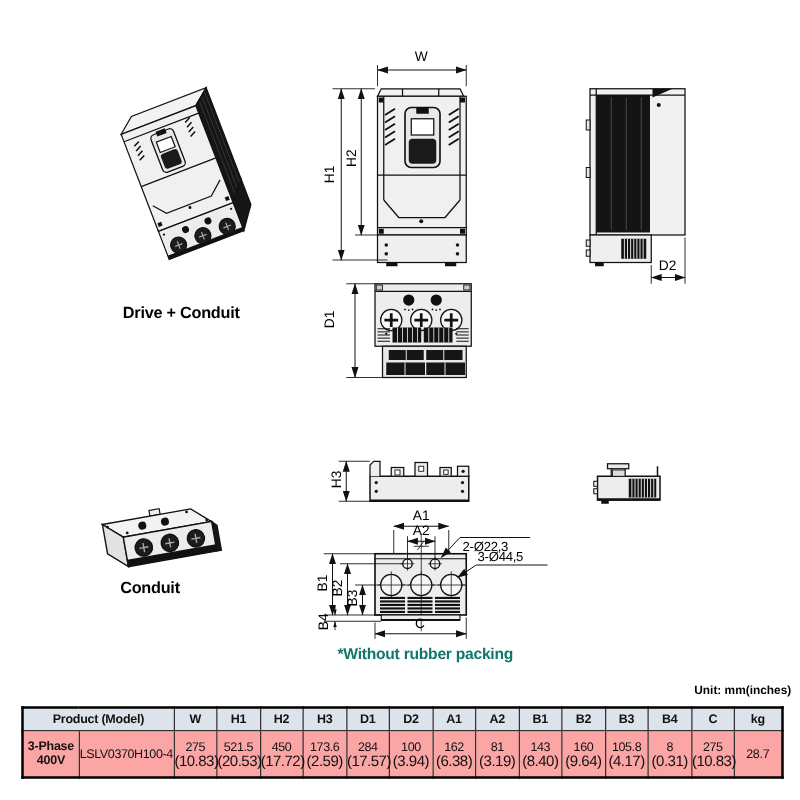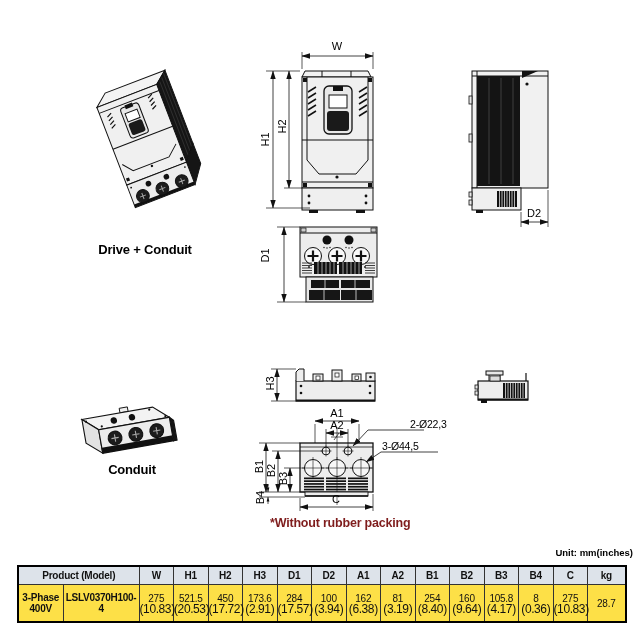--- a/index.html
+++ b/index.html
@@ -4,29 +4,29 @@
 <style>
   html,body{margin:0;padding:0;background:#fff;}
   .sheet{position:relative;width:640px;height:640px;background:#ffffff;overflow:hidden;
          font-family:"Liberation Sans",sans-serif;color:#111;}
   svg.lines{position:absolute;left:0;top:0;}
   .plbl{position:absolute;font-size:11px;line-height:11px;width:24px;text-align:center;white-space:nowrap;color:#000;}
   .rlbl{position:absolute;width:22px;height:11px;display:flex;align-items:center;justify-content:center;
         transform:rotate(-90deg);font-size:11px;line-height:11px;color:#000;}
   .co{position:absolute;font-size:10.5px;line-height:10px;letter-spacing:-0.2px;color:#000;white-space:nowrap;}
   .caption{position:absolute;font-size:13px;font-weight:bold;letter-spacing:-0.2px;text-align:center;color:#000;}
-  .note{position:absolute;font-size:12.5px;font-weight:600;letter-spacing:-0.2px;color:#7f1d1d;}
+  .note{position:absolute;font-size:12.5px;font-weight:600;letter-spacing:-0.2px;color:#0f766e;}
   .unit{position:absolute;left:493px;top:547px;width:140px;text-align:right;font-size:9.5px;color:#000;font-weight:bold;}
   table.dim-table{position:absolute;left:17px;top:565px;width:607px;border-collapse:collapse;
         table-layout:fixed;border:2px solid #000;}
   .dim-table th,.dim-table td{border:1px solid #333;padding:0;text-align:center;vertical-align:middle;}
   .dim-table thead th{background:#dde3ea;font-size:10px;font-weight:bold;height:17px;letter-spacing:-0.2px;margin-top:10px;}
-  .dim-table tbody td{height:36px;background:#fde047;}
+  .dim-table tbody td{height:36px;background:#fca5a5;}
   .prod{font-weight:bold;font-size:10px;line-height:11px;letter-spacing:-0.2px;}
-  .model{font-weight:bold;font-size:10px;letter-spacing:-0.3px;}
+  .model{font-weight:normal;font-size:10px;letter-spacing:-0.3px;}
   .mm{font-size:10px;line-height:11px;letter-spacing:-0.3px;}
   .in{font-size:12px;line-height:10px;letter-spacing:-0.4px;}
   .kgv{font-size:10px;letter-spacing:-0.2px;}
 </style>
 </head>
 <body>
 
 <div class="sheet">
 
 <svg class="lines" width="640" height="560" viewBox="0 0 640 560">
@@ -290,37 +290,37 @@
     <g>
       <circle cx="32" cy="26" r="7.5" fill="#1c1c1c"></circle>
       <circle cx="55" cy="26" r="7.5" fill="#1c1c1c"></circle>
       <circle cx="78" cy="26" r="7.5" fill="#1c1c1c"></circle>
       <path d="M28,26 H36 M32,22 V30 M51,26 H59 M55,22 V30 M74,26 H82 M78,22 V30" stroke="#aaa" stroke-width="1.2"></path>
     </g>
   </g>
 </svg>
 
 <div class="caption" style="left:84px;top:218px;width:122px;margin-top:24px;">Drive + Conduit</div>
-<div class="caption" style="left:84px;top:462px;width:96px;">Conduit</div>
+<div class="caption" style="left:72px;top:462px;width:96px;">Conduit</div>
 
 <div class="plbl" style="left:325px;top:41px;">W</div>
 <div class="rlbl" style="left:254px;top:134px;">H1</div>
 <div class="rlbl" style="left:271px;top:121px;">H2</div>
 <div class="rlbl" style="left:254px;top:250px;">D1</div>
 <div class="plbl" style="left:522px;top:208px;">D2</div>
 <div class="rlbl" style="left:259px;top:378px;">H3</div>
 <div class="plbl" style="left:325px;top:408px;">A1</div>
 <div class="plbl" style="left:325px;top:420px;">A2</div>
 <div class="rlbl" style="left:248px;top:461px;">B1</div>
 <div class="rlbl" style="left:260px;top:465px;">B2</div>
 <div class="rlbl" style="left:272px;top:473px;">B3</div>
 <div class="rlbl" style="left:249px;top:492px;">B4</div>
 <div class="plbl" style="left:324px;top:494px;">C</div>
 
-<div class="co" style="left:370px;top:419px;margin-left:40px;">2-Ø22,3</div>
+<div class="co" style="left:370px;top:433px;">2-Ø22,3</div>
 <div class="co" style="left:382px;top:441px;">3-Ø44,5</div>
 
 <div class="note" style="left:270px;top:516px;">*Without rubber packing</div>
 <div class="unit">Unit: mm(inches)</div>
 
 <table class="dim-table">
   <colgroup>
     <col style="width:45px">
         <col style="width:76px">
     <col style="width:34.5px">
@@ -371,53 +371,53 @@
       <td>
             <div class="mm">521.5</div>
             <div class="in">(20.53)</div>
           </td>
       <td>
             <div class="mm">450</div>
             <div class="in">(17.72)</div>
           </td>
       <td>
             <div class="mm">173.6</div>
-            <div class="in">(2.91)</div>
+            <div class="in">(2.59)</div>
           </td>
       <td>
             <div class="mm">284</div>
             <div class="in">(17.57)</div>
           </td>
       <td>
             <div class="mm">100</div>
             <div class="in">(3.94)</div>
           </td>
       <td>
             <div class="mm">162</div>
             <div class="in">(6.38)</div>
           </td>
       <td>
             <div class="mm">81</div>
             <div class="in">(3.19)</div>
           </td>
       <td>
-            <div class="mm">254</div>
+            <div class="mm">143</div>
             <div class="in">(8.40)</div>
           </td>
       <td>
             <div class="mm">160</div>
             <div class="in">(9.64)</div>
           </td>
       <td>
             <div class="mm">105.8</div>
             <div class="in">(4.17)</div>
           </td>
       <td>
             <div class="mm">8</div>
-            <div class="in">(0.36)</div>
+            <div class="in">(0.31)</div>
           </td>
       <td>
             <div class="mm">275</div>
             <div class="in">(10.83)</div>
           </td>
       <td class="kgv">28.7</td>
     </tr>
   </tbody>
 </table>
 

